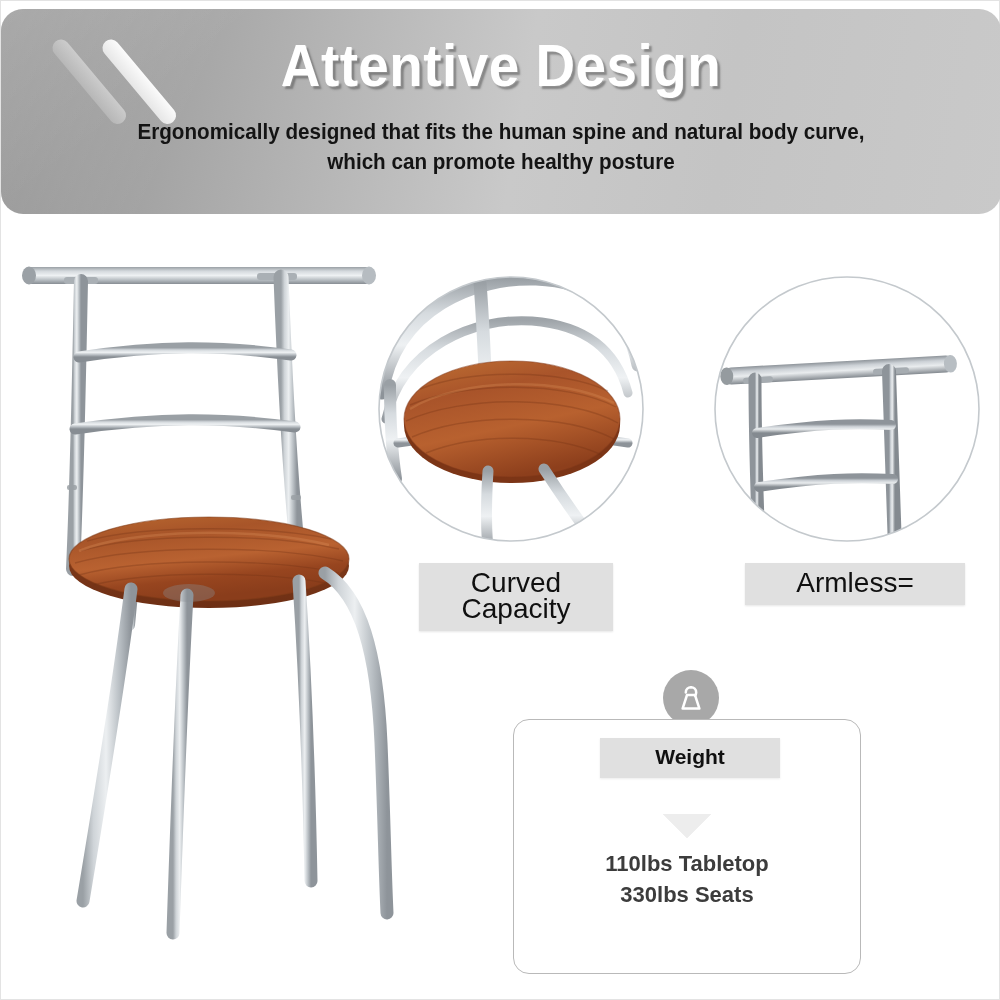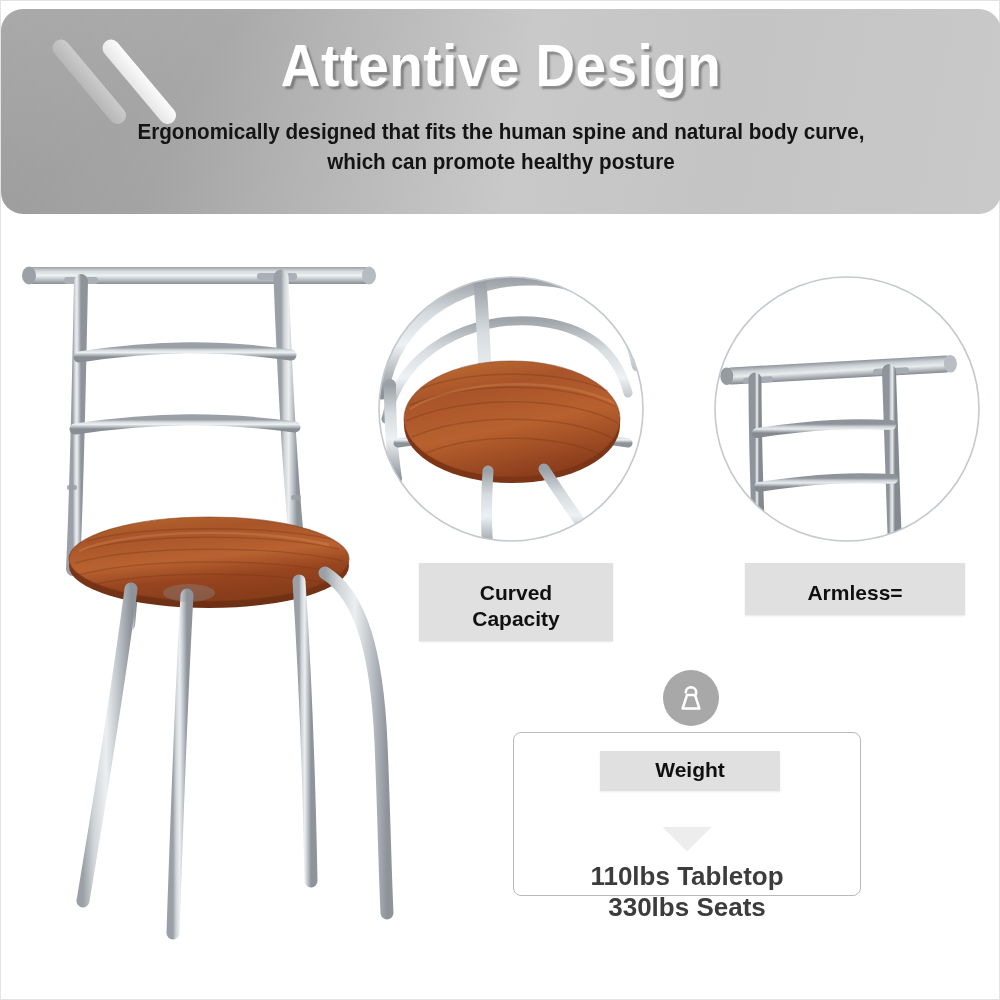--- a/index.html
+++ b/index.html
@@ -76,36 +76,35 @@
   .inset { position:absolute; }
   .inset svg { display:block; width:100%; height:100%; }
   #inset-backrest { left:375px; top:272px; width:270px; height:278px; }
   #inset-armless  { left:712px; top:272px; width:268px; height:278px; }
 
   
   .callout {
     position:absolute;
     background:#e0e0e0;
     color:#101010;
-    font-size:21px; line-height:26px;
-    font-weight:bold;
-    text-align:center;
-    padding:17px 10px 9px;
+    font-size:28px; line-height:26px;
+    font-weight:normal;
+    text-align:center;
+    padding:7px 10px 9px;
     box-shadow:0 1px 2px rgba(0,0,0,.10);
   }
   #callout-backrest { left:418px; top:562px; width:194px; }
   #callout-armless  { left:744px; top:562px; width:220px; }
 
   
   #weight-panel {
-    position:absolute; left:512px; top:718px; width:348px; height:164px;
+    position:absolute; left:512px; top:718px; width:348px; height:255px;
     border:1px solid #b9b9b9;
-    border-radius:8px;
+    border-radius:16px;
     background:#ffffff;
-    margin-top:13px;
   }
   #weight-badge {
     position:absolute; left:662px; top:669px;
     width:56px; height:56px; border-radius:50%;
     background:#a8a8a8;
     display:flex; align-items:center; justify-content:center;
   }
   #weight-badge svg { display:block; }
 
   .weight-head {
@@ -118,21 +117,21 @@
     padding:6px 4px 8px;
     box-shadow:0 1px 2px rgba(0,0,0,.08);
   }
   .weight-arrow {
     position:absolute; left:50%; top:92px; transform:translateX(-50%);
     width:54px; height:30px;
   }
   .weight-specs {
     position:absolute; left:0; right:0; top:128px;
     text-align:center;
-    font-size:26px; line-height:31px;
+    font-size:22px; line-height:31px;
     font-weight:bold;
     color:#3c3c3c;
   }
 </style>
 </head>
 <body>
 
 <div id="page">
 
   <div class="banner">

